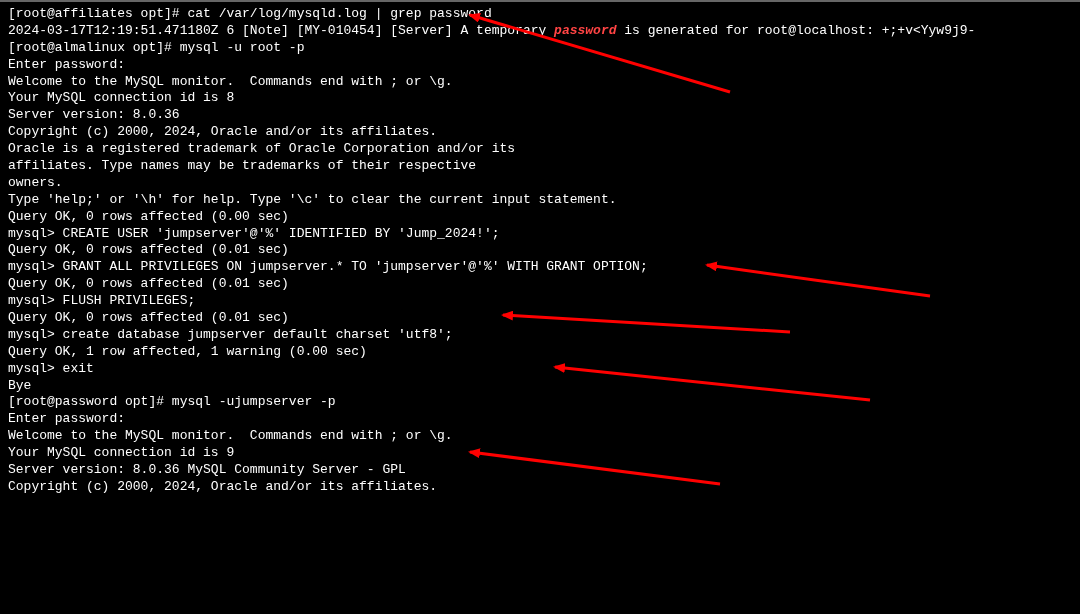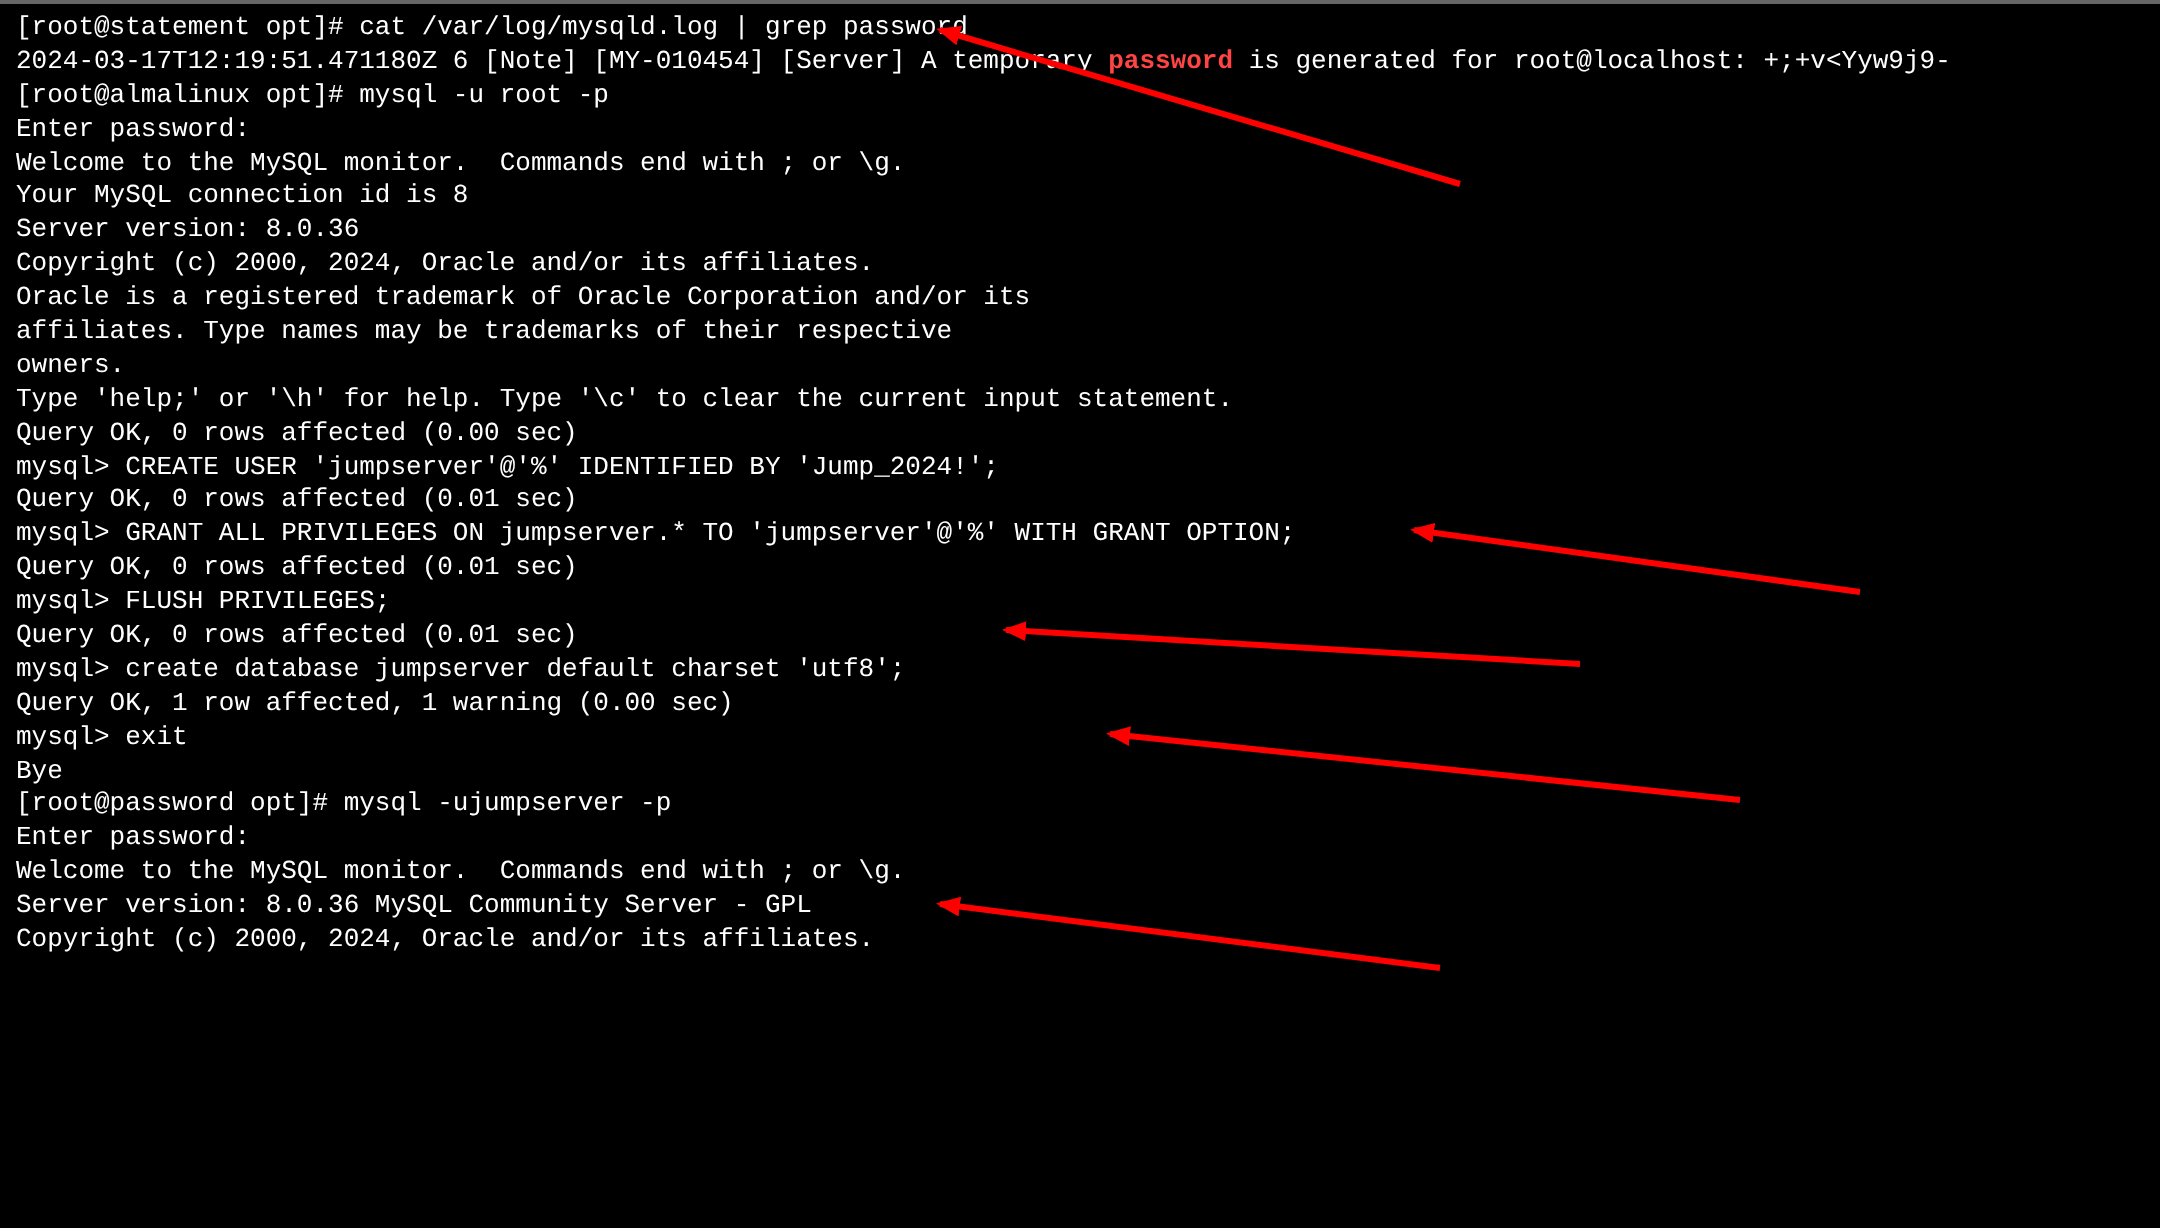--- a/index.html
+++ b/index.html
@@ -15,33 +15,34 @@
       box-sizing: border-box;
       position: relative;
       border-top: 2px solid #666;
     }
     .line {
       white-space: pre;
     }
     .hl {
       color: #f44;
       font-weight: bold;
+      font-style: italic;
     }
     .arrows {
       position: absolute;
       top: 0;
       left: 0;
       pointer-events: none;
     }
   </style>
 </head>
 <body>
 
 <div id="terminal">
-    <div class="line">[root@statement opt]# cat /var/log/mysqld.log | grep password</div>
+    <div class="line">[root@affiliates opt]# cat /var/log/mysqld.log | grep password</div>
     <div class="line">2024-03-17T12:19:51.471180Z 6 [Note] [MY-010454] [Server] A temporary <span class="hl">password</span> is generated for root@localhost: +;+v&lt;Yyw9j9-</div>
     <div class="line">[root@almalinux opt]# mysql -u root -p</div>
     <div class="line">Enter password:</div>
     <div class="line">Welcome to the MySQL monitor.  Commands end with ; or \g.</div>
     <div class="line">Your MySQL connection id is 8</div>
     <div class="line">Server version: 8.0.36</div>
     <div class="line"></div>
     <div class="line">Copyright (c) 2000, 2024, Oracle and/or its affiliates.</div>
     <div class="line"></div>
     <div class="line">Oracle is a registered trademark of Oracle Corporation and/or its</div>
@@ -62,20 +63,21 @@
     <div class="line">Query OK, 0 rows affected (0.01 sec)</div>
     <div class="line"></div>
     <div class="line">mysql&gt; create database jumpserver default charset 'utf8';</div>
     <div class="line">Query OK, 1 row affected, 1 warning (0.00 sec)</div>
     <div class="line"></div>
     <div class="line">mysql&gt; exit</div>
     <div class="line">Bye</div>
     <div class="line">[root@password opt]# mysql -ujumpserver -p</div>
     <div class="line">Enter password:</div>
     <div class="line">Welcome to the MySQL monitor.  Commands end with ; or \g.</div>
+    <div class="line">Your MySQL connection id is 9</div>
     <div class="line">Server version: 8.0.36 MySQL Community Server - GPL</div>
     <div class="line"></div>
     <div class="line">Copyright (c) 2000, 2024, Oracle and/or its affiliates.</div>
   </div>
 
 <svg class="arrows" width="1080" height="614">
   <defs>
     <marker id="ah" markerWidth="12" markerHeight="10" refX="2" refY="5" orient="auto" markerUnits="userSpaceOnUse">
       <polygon points="0,5 12,0 12,10" fill="#f00"></polygon>
     </marker>

